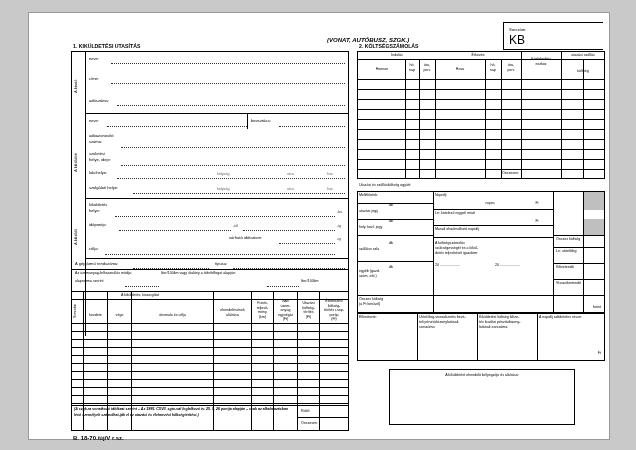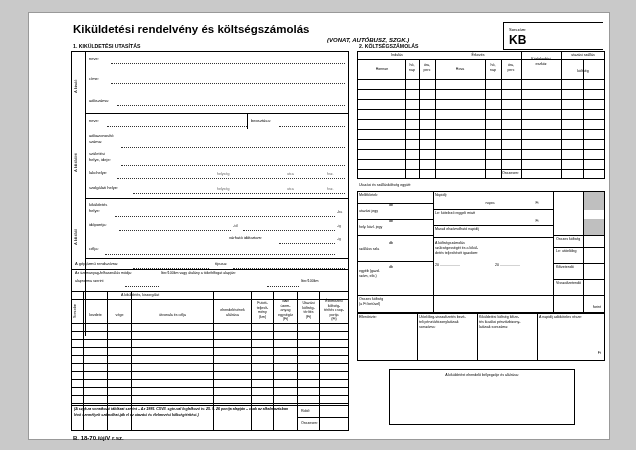--- a/index.html
+++ b/index.html
@@ -29,28 +29,27 @@
   }
   .ttl{font-size:11.5px;font-weight:bold;letter-spacing:0px;}
   .sub{font-size:5.2px;font-weight:bold;}
   .ital{font-style:italic;font-weight:bold;font-size:6px;}
   .xs{font-size:4.1px;}
   .xxs{font-size:3.6px;}
   .c{text-align:center;}
   .r{text-align:right;}
   .gray{background:#bfbfbf;}
   .dot{border-bottom:1px dotted #333;}
-  .kbbox{font-size:12px;font-weight:bold;}
+  .kbbox{font-size:12px;font-weight:normal;}
 </style>
 </head>
 <body>
 
 <div class="sheet">
 
-  <div class="t ttl" style="left:44px;top:10px;">Kiküldetési rendelvény és költségszámolás</div>
   <div class="t ital" style="left:298px;top:24px;">(VONAT, AUTÓBUSZ, SZGK.)</div>
   <div class="t xs" style="left:480px;top:14px;">Sorszám:</div>
   <div class="t kbbox" style="left:480px;top:20px;">KB</div>
   <div class="ln" style="left:474px;top:9px;width:100px;height:1px;"></div>
   <div class="ln" style="left:474px;top:9px;width:1px;height:28px;"></div>
   <div class="ln" style="left:474px;top:36px;width:100px;height:1px;"></div>
 
   <div class="t sub" style="left:44px;top:30px;">1. KIKÜLDETÉSI UTASÍTÁS</div>
   <div class="t sub" style="left:330px;top:30px;">2. KÖLTSÉGSZÁMOLÁS</div>
 

